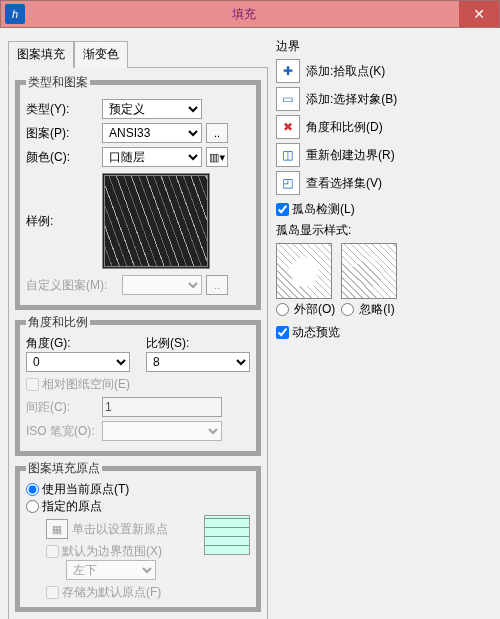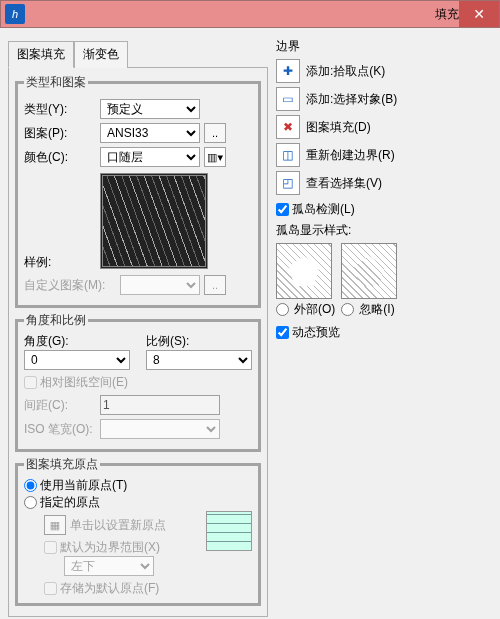--- a/index.html
+++ b/index.html
@@ -1,30 +1,30 @@
 <!DOCTYPE html>
 <html><head>
 <meta charset="utf-8">
 <style>
 * { box-sizing: border-box; margin: 0; padding: 0; font-family: "Microsoft YaHei", sans-serif; font-size: 12px; }
 body { background: #f0f0f0; width: 500px; height: 619px; overflow: hidden; }
 .titlebar { background: #e88e8e; height: 28px; display: flex; align-items: center; border: 1px solid #a07070; }
 .titlebar .icon { width: 20px; height: 20px; margin: 0 4px; background: #1560bd; border-radius: 2px; display: flex; align-items: center; justify-content: center; color: #fff; font-style: italic; font-size: 11px; }
-.titlebar .title { flex: 1; text-align: right; color: #000000; }
+.titlebar .title { flex: 1; text-align: center; color: #701a75; }
 .titlebar .close { width: 40px; height: 26px; background: #c8504f; color: #fff; display: flex; align-items: center; justify-content: center; font-size: 14px; cursor: pointer; }
 .body { padding: 4px 8px 4px 8px; }
 .tabs { margin-top: 8px; }
 .tabstrip { display: flex; }
 .tab { padding: 4px 8px; border: 1px solid #b0b0b0; background: #f7f7f7; border-bottom: none; cursor: pointer; position: relative; top: 1px; background:#f4f4f4;}
 .tab.active { background: #f0f0f0; border-bottom: 1px solid #f0f0f0; z-index: 2; }
 .pane { display: flex; gap: 8px; }
 .left { width: 260px; }
 .right { flex: 1; padding-top: 4px; }
 .tabbody { border: 1px solid #b0b0b0; padding: 6px 6px 6px 6px; background:#f0f0f0; }
-fieldset { border: 3px solid #a3a3a3; padding: 4px 6px 6px 6px; margin-bottom: 4px; }
+fieldset { border: 5px solid #a3a3a3; padding: 4px 6px 6px 6px; margin-bottom: 4px; }
 legend { color: #333; padding: 0 2px; }
 .row { display: flex; align-items: center; margin: 4px 0; gap: 4px; }
 .row label { width: 72px; }
 select, input[type=text] { border: 1px solid #a0a0a0; background: #fff; padding: 1px 2px; height: 20px; font-size: 12px; }
 select { width: 100px; }
 .btn-small { width: 22px; height: 20px; border: 1px solid #a0a0a0; background: #f7f7f7; cursor: pointer; display: inline-flex; align-items: center; justify-content: center; font-size: 11px;}
 .swatch { width: 108px; height: 96px; background: #222; border: 3px double #888; margin: 2px 0; position: relative; overflow: hidden; }
 .swatch-lines { position:absolute; inset:0; background: repeating-linear-gradient(70deg, #222 0 6px, #666 6px 7px, #222 7px 13px, #aaa 13px 14px); }
 .disabled { color: #a0a0a0; }
 .right-group { margin-bottom: 6px; }
@@ -75,21 +75,21 @@
         <div class="row">
           <label>图案(P):</label>
           <select><option>ANSI33</option></select>
           <button class="btn-small">..</button>
         </div>
         <div class="row">
           <label>颜色(C):</label>
           <select><option>口随层</option></select>
           <button class="btn-small" style="background:#fff;">▥▾</button>
         </div>
-        <div class="row" style="align-items:flex-end;">
+        <div class="row" style="align-items:center;">
           <label>样例:</label>
           <div class="swatch">
                   <div class="swatch-lines"></div>
                 </div>
         </div>
         <div class="row">
           <label class="disabled" style="width:92px">自定义图案(M):</label>
           <select disabled="" style="width:80px"></select>
           <button class="btn-small disabled" disabled="">..</button>
         </div>
@@ -147,21 +147,21 @@
     <div class="bbtn">
             <div class="ic">✚</div>
             <span>添加:拾取点(K)</span>
           </div>
     <div class="bbtn">
             <div class="ic">▭</div>
             <span>添加:选择对象(B)</span>
           </div>
     <div class="bbtn">
             <div class="ic del">✖</div>
-            <span>图案填充(D)</span>
+            <span>角度和比例(D)</span>
           </div>
     <div class="bbtn">
             <div class="ic">◫</div>
             <span>重新创建边界(R)</span>
           </div>
     <div class="bbtn">
             <div class="ic">◰</div>
             <span>查看选择集(V)</span>
           </div>
   </div>

